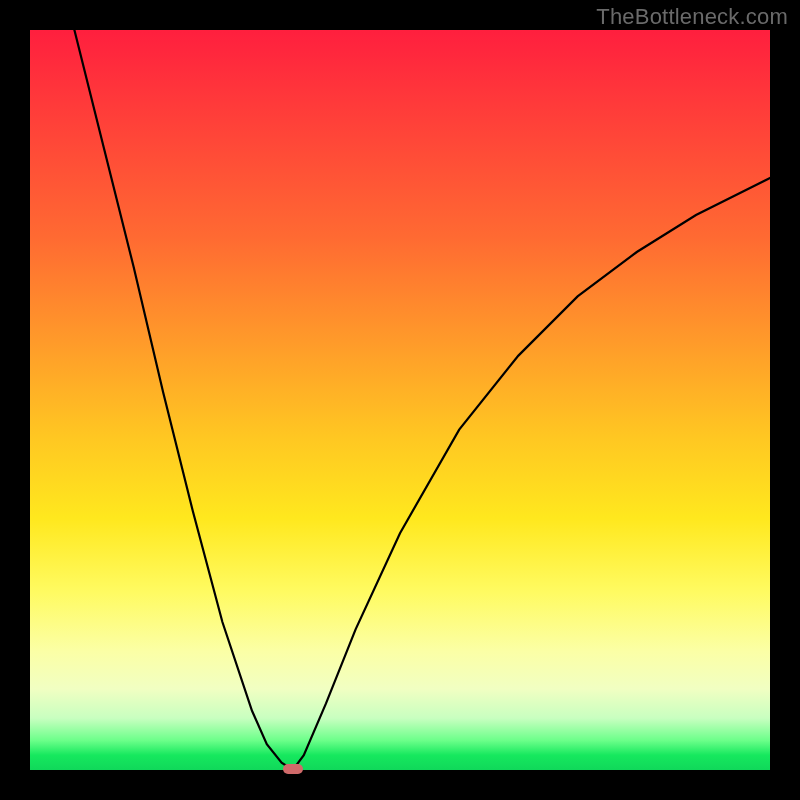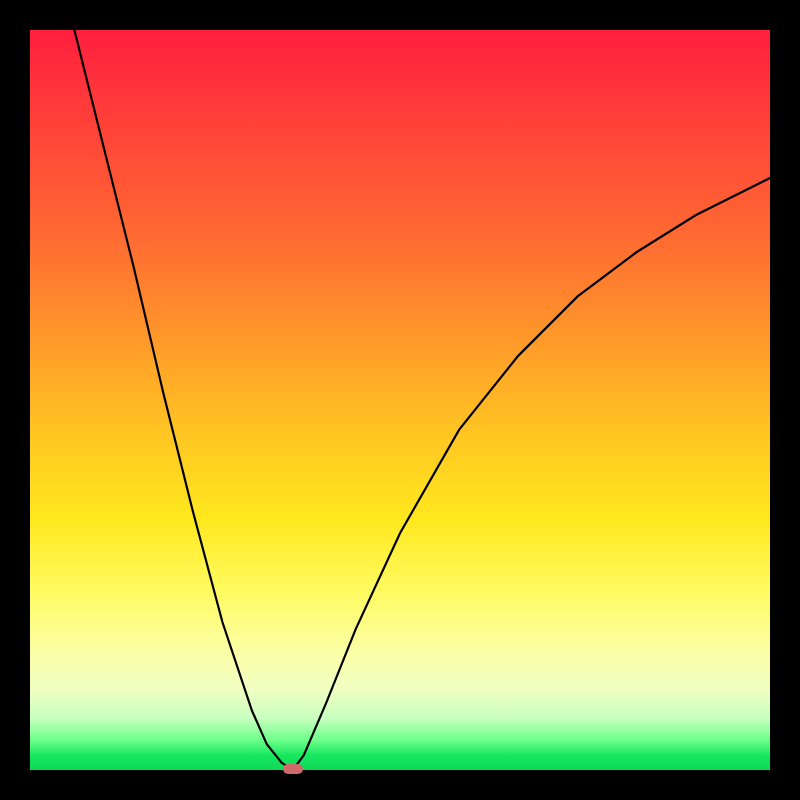--- a/index.html
+++ b/index.html
@@ -62,20 +62,21 @@
     width: 20px;
     height: 10px;
     background: #d06a6a;
     border-radius: 5px;
   }
 </style>
 </head>
 <body>
 
 <div class="outer">
+  <div class="watermark">TheBottleneck.com</div>
 
   <div class="plot-area">
 
     <svg class="curve" viewBox="0 0 740 740" preserveAspectRatio="none">
       <path fill="none" stroke="#000" stroke-width="2.2" stroke-linecap="round" d="M44.4 0.0 L74.0 118.4 L103.6 236.8 L133.2 362.6 L162.8 481.0 L192.4 592.0 L222.0 680.8 L236.8 714.1 L251.6 732.6 L262.7 740.0"></path>
       <path fill="none" stroke="#000" stroke-width="2.2" stroke-linecap="round" d="M262.7 740.0 L273.8 725.2 L296.0 673.4 L325.6 599.4 L370.0 503.2 L429.2 399.6 L488.4 325.6 L547.6 266.4 L606.8 222.0 L666.0 185.0 L740.0 148.0"></path>
     </svg>
 
     <div class="trough-marker" style="left: 252.7px; top: 734px;"></div>
   </div>

